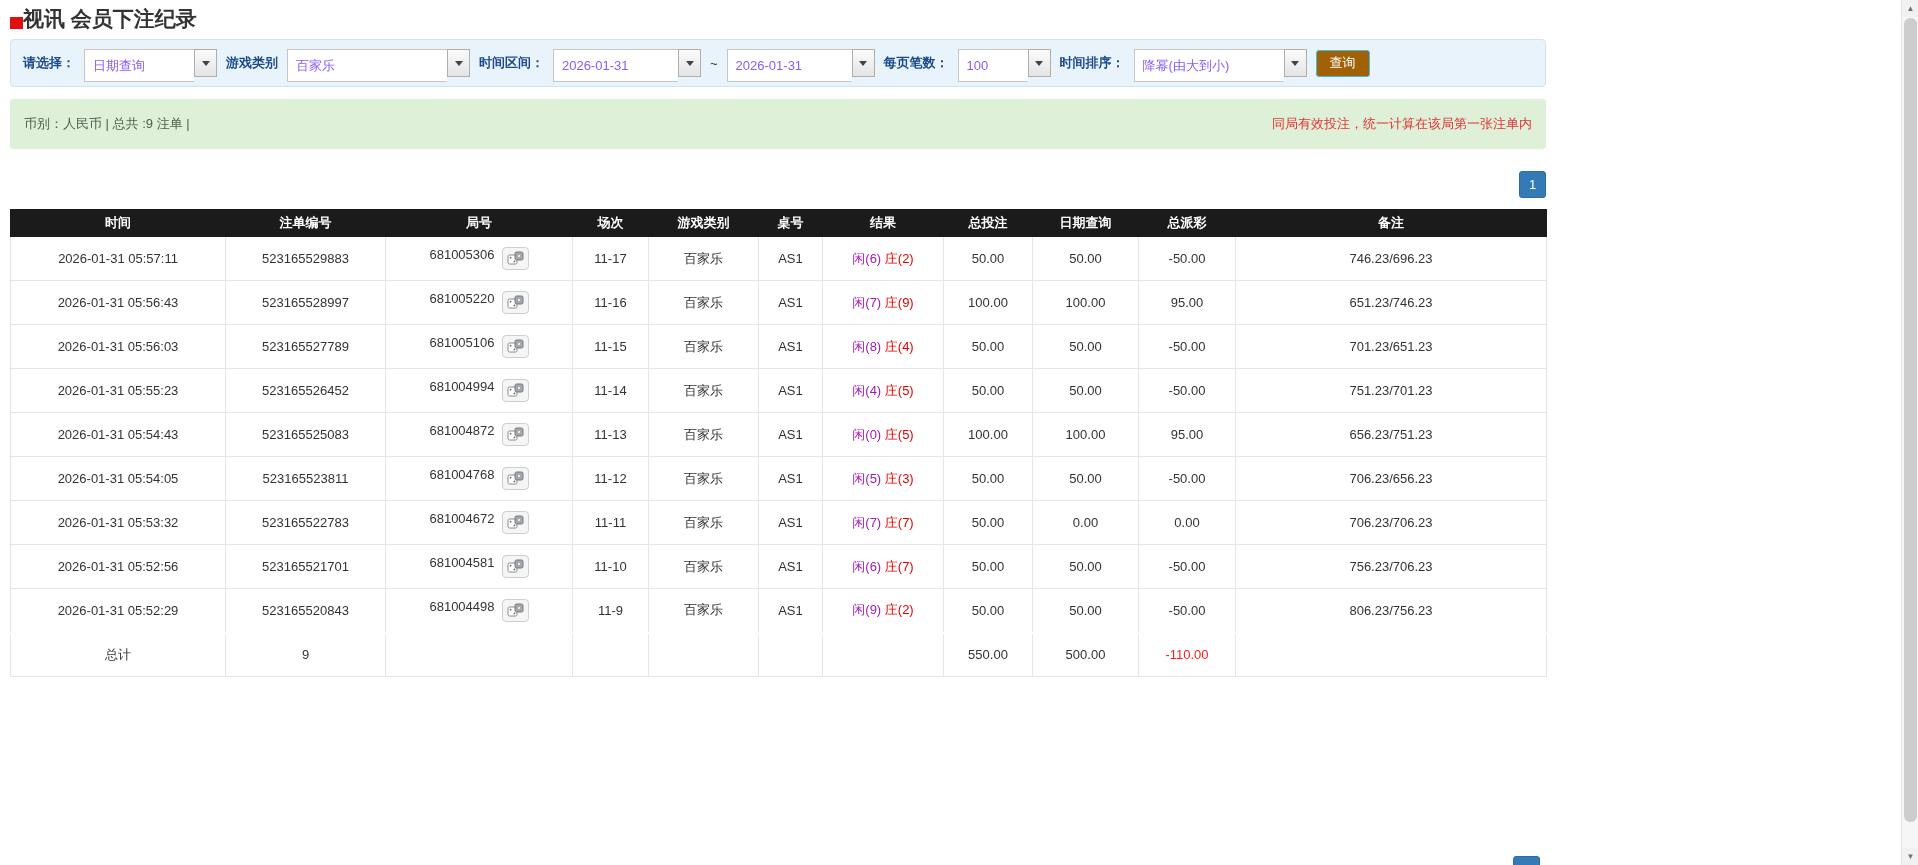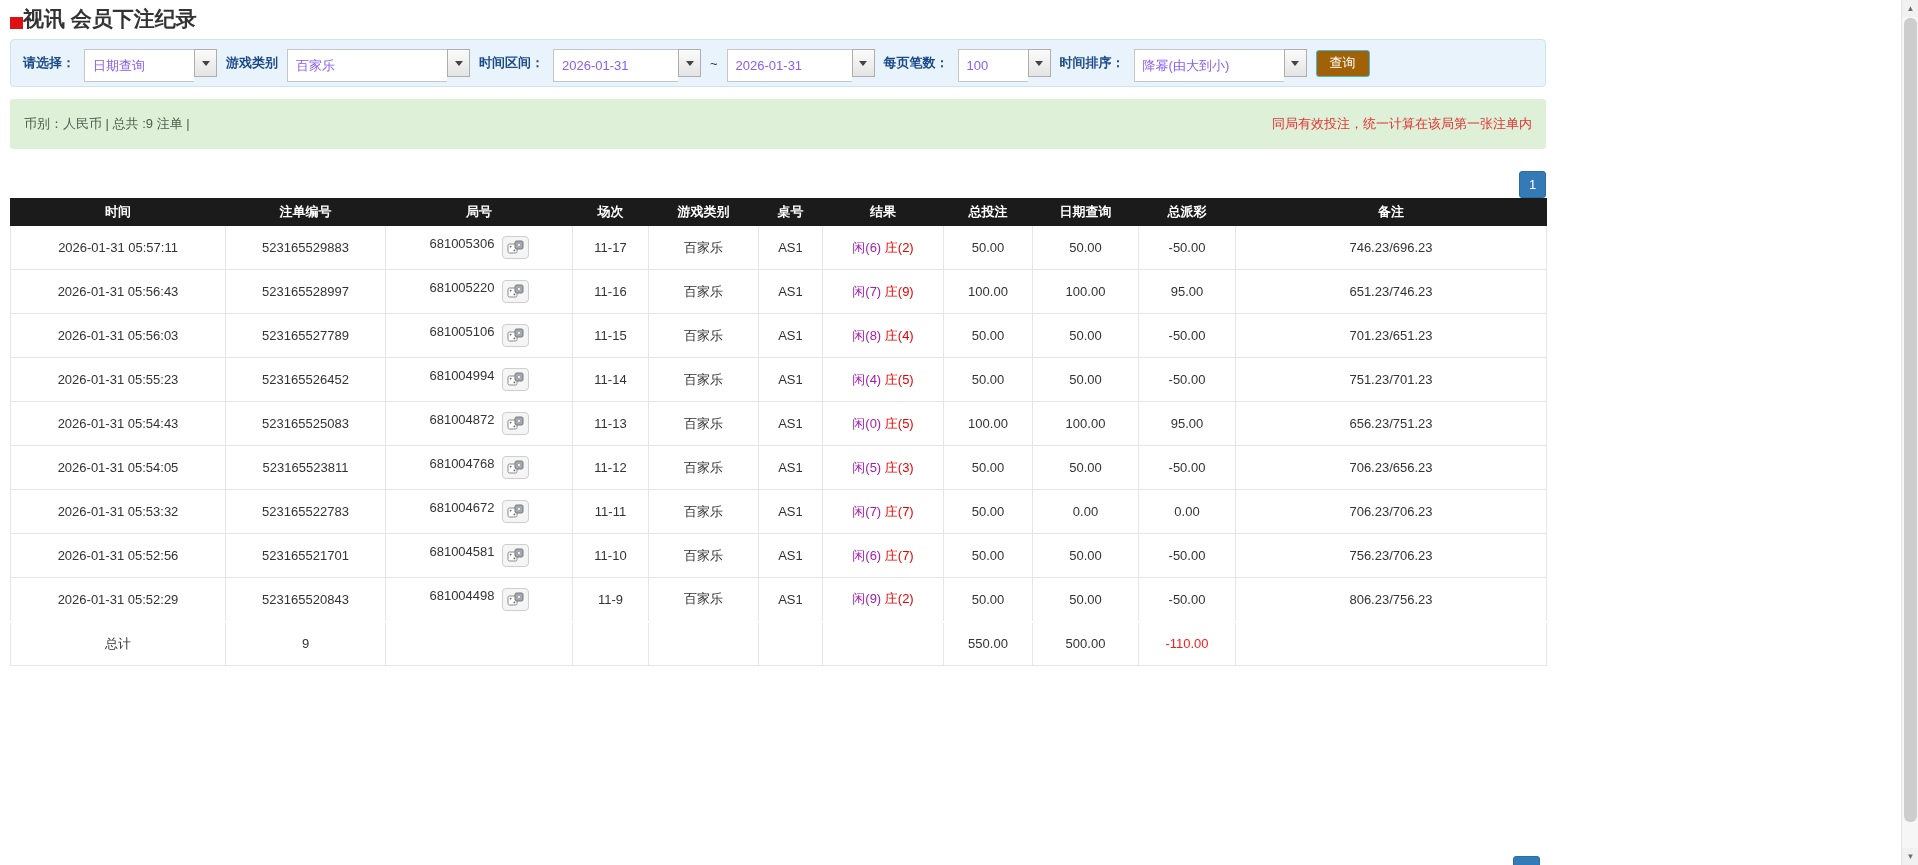--- a/index.html
+++ b/index.html
@@ -55,21 +55,21 @@
   
   .pagination-top { display: flex; justify-content: flex-end; margin-top: 22px; }
   .page-btn {
     min-width: 27px; height: 27px; padding: 0 6px;
     background: #337ab7; border: 1px solid #2e6da4; border-radius: 3px;
     color: #fff; font-size: 13px; display: flex; align-items: center; justify-content: center; cursor: pointer;
   }
   .pagination-bottom { position: absolute; top: 856px; left: 1513px; }
 
   
-  table.records { width: 1536px; border-collapse: collapse; table-layout: fixed; font-size: 13px; }
+  table.records { width: 1536px; border-collapse: collapse; table-layout: fixed; margin-top: 11px; font-size: 13px; }
   table.records thead th {
     background: #1b1b1b; color: #fff; font-weight: bold;
     height: 27px; border: 1px solid #1b1b1b; text-align: center; font-size: 13px;
   }
   table.records tbody td {
     height: 44px; background: #fff; text-align: center; color: #333;
     border: 1px solid #e6e6e6; overflow: hidden;
   }
   .round-cell-inner { display: inline-flex; align-items: flex-start; gap: 7px; }
   .dice-btn {

